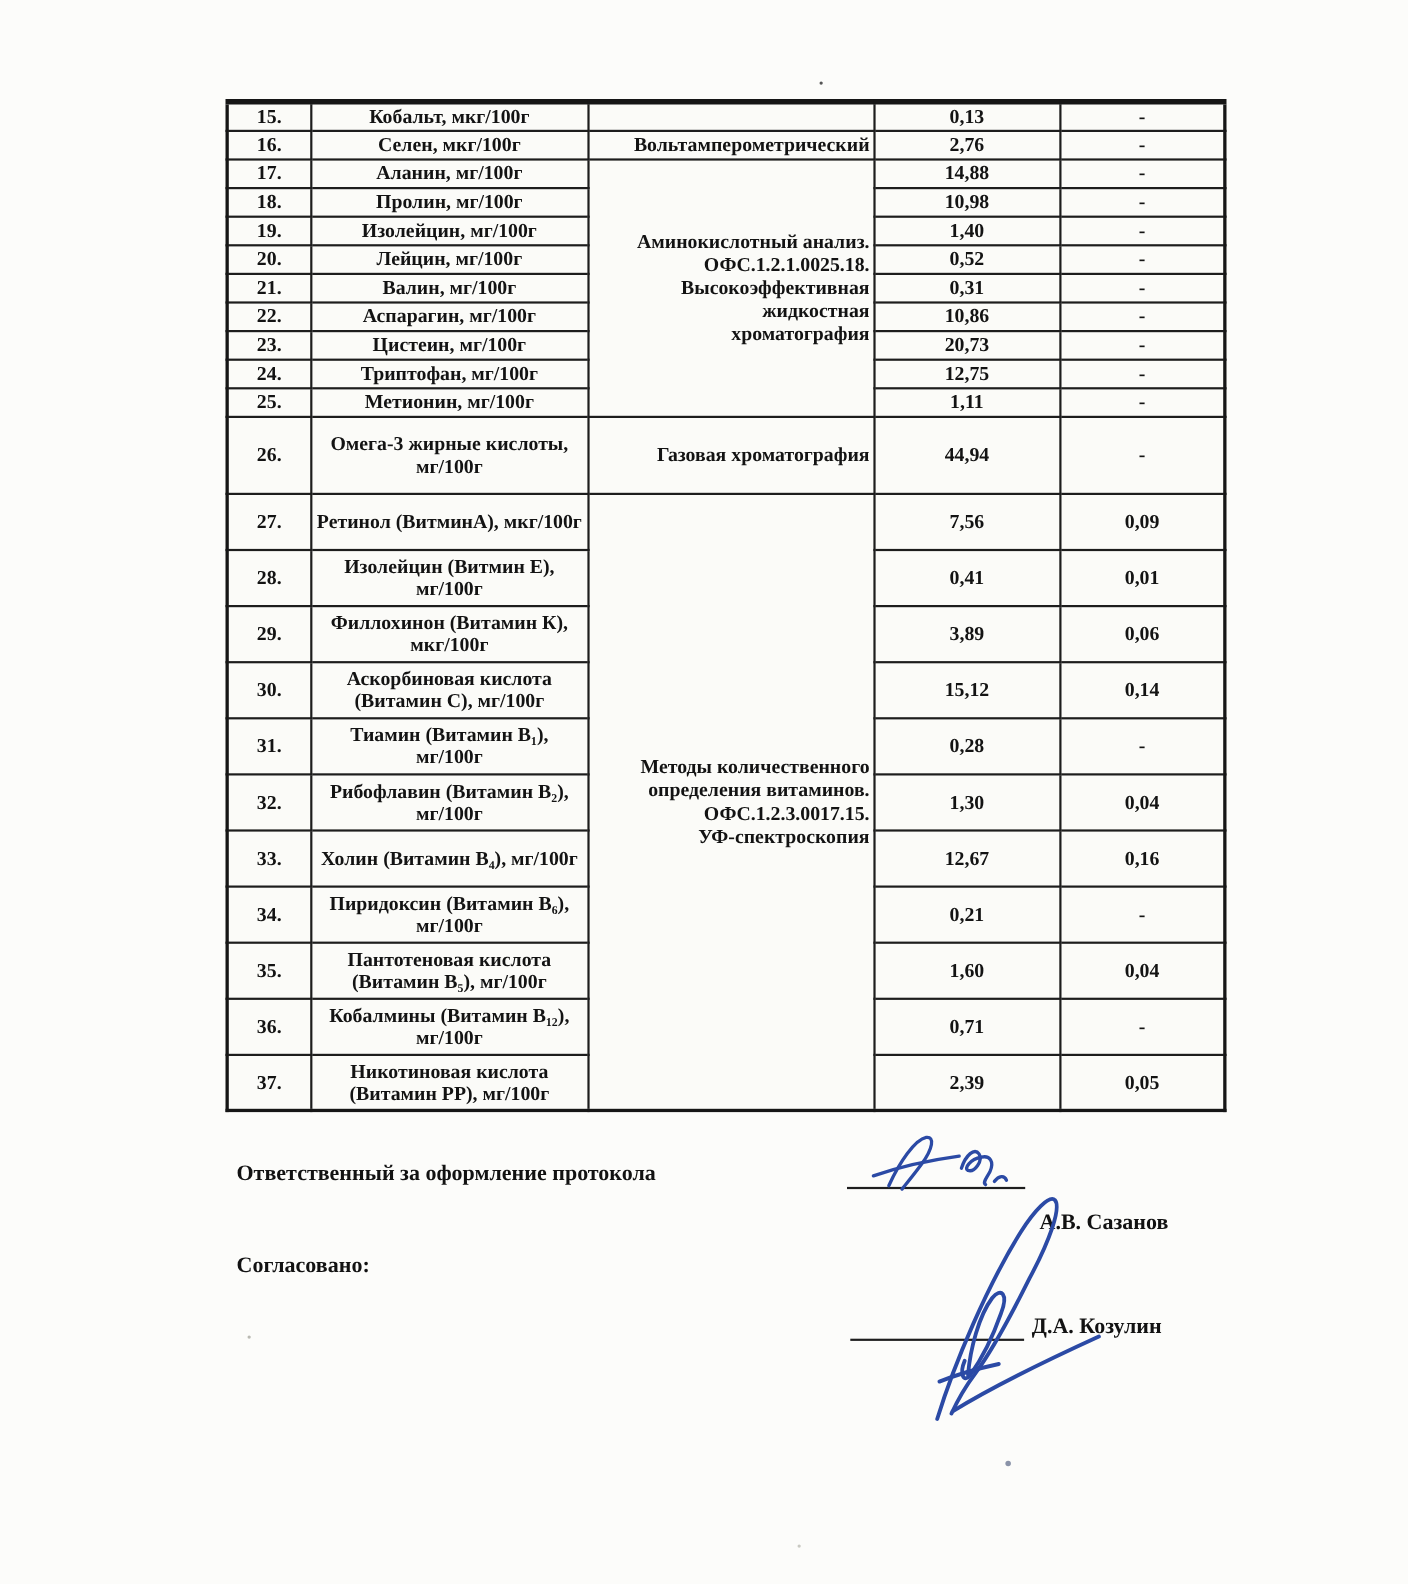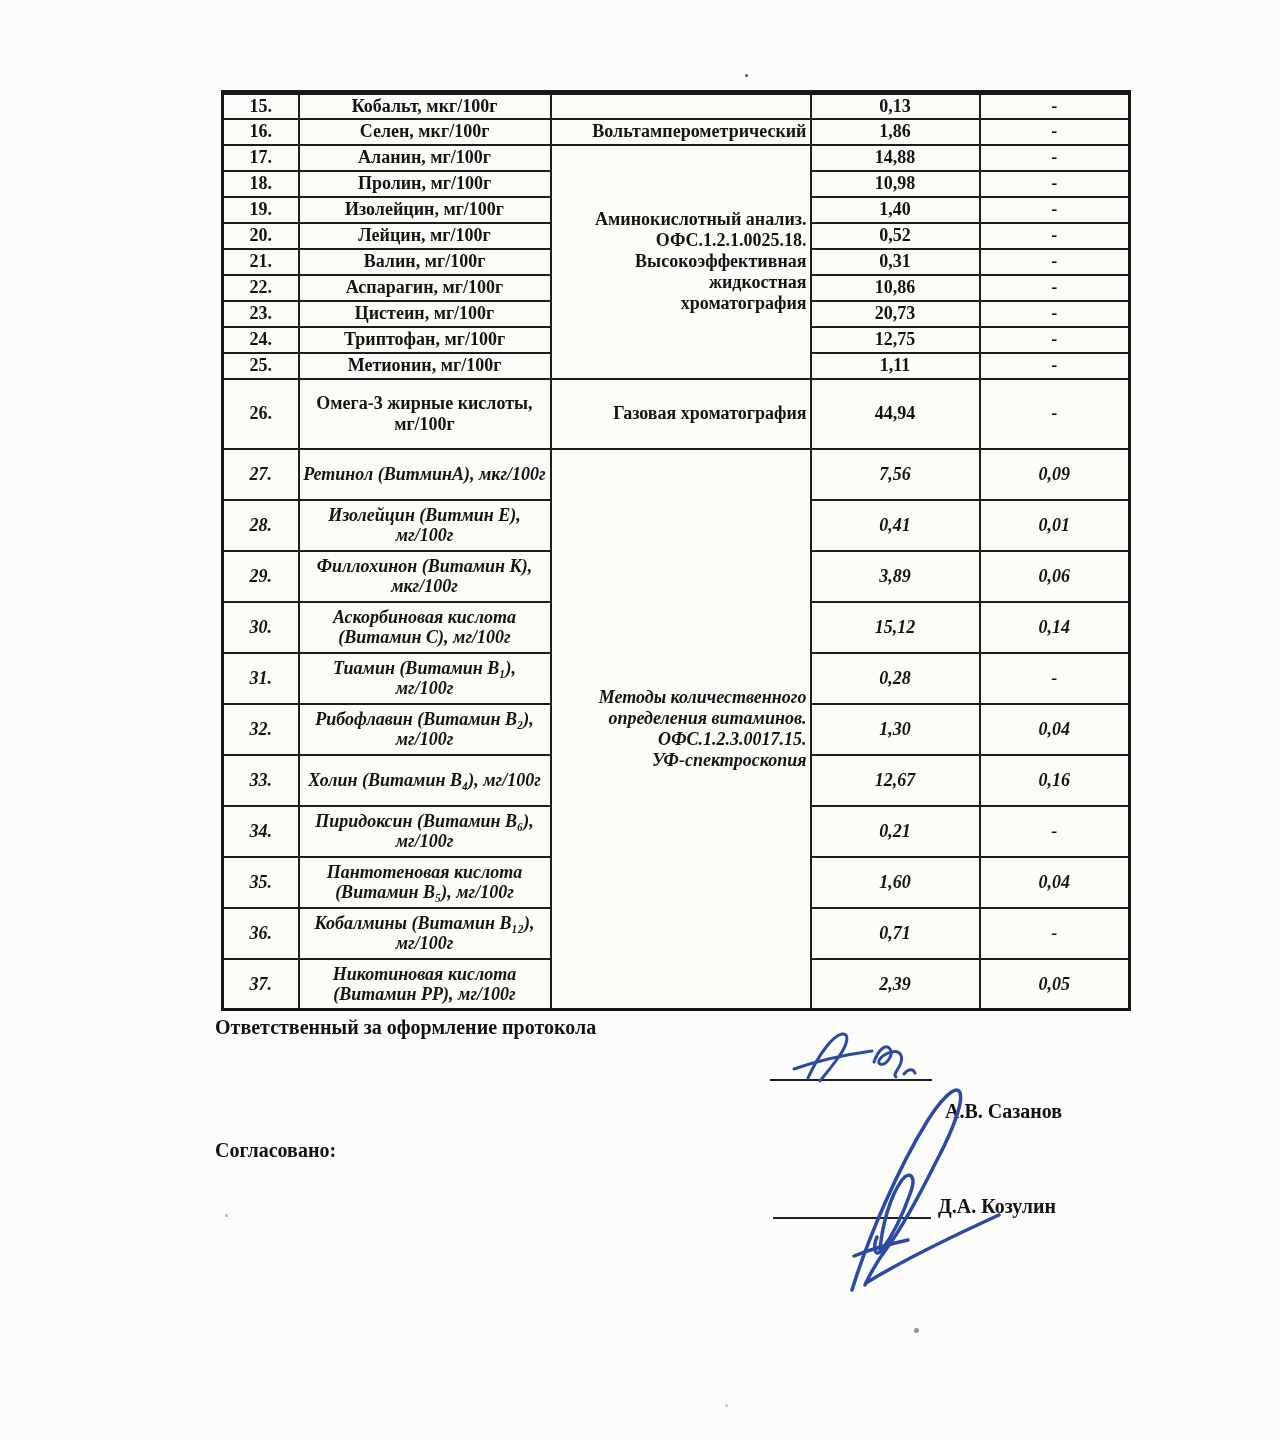--- a/index.html
+++ b/index.html
@@ -15,33 +15,33 @@
     position:absolute; inset:0;
     background:#fcfcfa;
   }
   
   table.protocol {
     position:absolute; left:205px; top:90px;
     width:907px;
     border-collapse:collapse; table-layout:fixed;
     background:#fbfbf8;
   }
-  table.protocol { border:3px solid #161616; border-top-width:5px;margin-left:16px; }
+  table.protocol { border:3px solid #161616; border-top-width:5px; }
   .protocol td {
     border:2px solid #1d1d1d;
     text-align:center; vertical-align:middle;
     font-weight:bold; font-size:18px; line-height:1.12;
     color:#131313;
     padding:1px 3px;
     overflow:hidden;
   }
   .protocol td.method { white-space:pre-line; line-height:21px;text-align:right; }
   .protocol tr.h26 { height:26px; }
   .protocol tr.h53 { height:70px; }
-  .protocol tr.h51 { height:51px;font-style:italic; }
+  .protocol tr.h51 { height:51px; }
   
   .label {
     position:absolute;
     font-weight:bold; font-size:20px; color:#121212;
     white-space:nowrap;
   }
   .sig-line {
     position:absolute; height:0;
     border-top:2px solid #1e1e1e;
   }
@@ -74,21 +74,21 @@
         <td>15.</td>
         <td>Кобальт, мкг/100г</td>
         <td class="method"></td>
         <td>0,13</td>
         <td>-</td>
       </tr>
       <tr class="h26">
         <td>16.</td>
         <td>Селен, мкг/100г</td>
         <td class="method">Вольтамперометрический</td>
-        <td>1,86</td>
+        <td>2,76</td>
         <td>-</td>
       </tr>
       <tr class="h26">
         <td>17.</td>
         <td>Аланин, мг/100г</td>
         <td class="method" rowspan="9">Аминокислотный анализ.
 ОФС.1.2.1.0025.18.
 Высокоэффективная
 жидкостная
 хроматография</td>
@@ -216,21 +216,21 @@
       </tr>
       <tr class="h51">
         <td>37.</td>
         <td>Никотиновая кислота (Витамин РР), мг/100г</td>
         <td>2,39</td>
         <td>0,05</td>
       </tr>
     </tbody>
   </table>
 
-  <div class="label" style="left:215px; top:1016px;">Ответственный за оформление протокола</div>
+  <div class="label" style="left:215px; top:1056px;">Ответственный за оформление протокола</div>
   <div class="sig-line" style="left:770px; top:1079px; width:162px;"></div>
   <div class="label" style="left:945px; top:1100px;">А.В. Сазанов</div>
 
   <div class="label" style="left:215px; top:1139px;">Согласовано:</div>
 
   <div class="sig-line" style="left:773px; top:1217px; width:158px;"></div>
   <div class="label" style="left:938px; top:1195px;">Д.А. Козулин</div>
 
   <svg class="sig-svg" style="left:780px; top:1028px;" width="170" height="62" viewBox="0 0 170 62">
     <g fill="none" stroke-width="3" stroke-linecap="round" stroke-linejoin="round">

